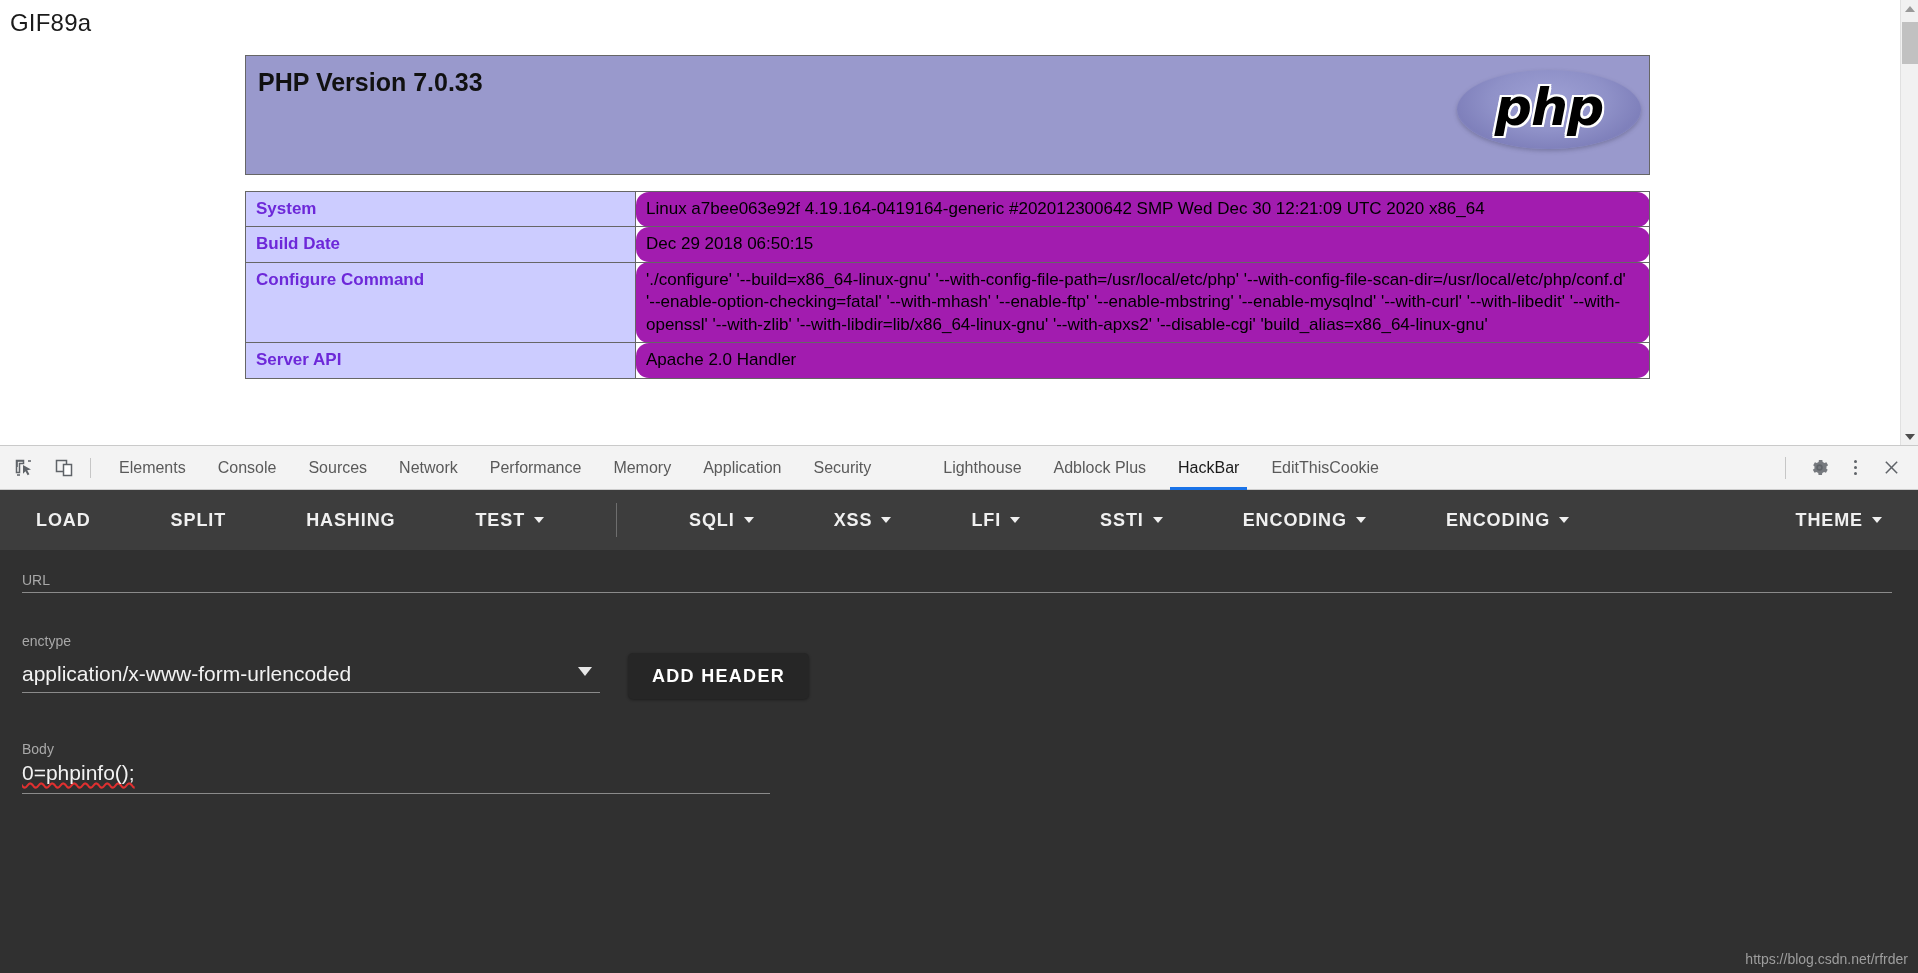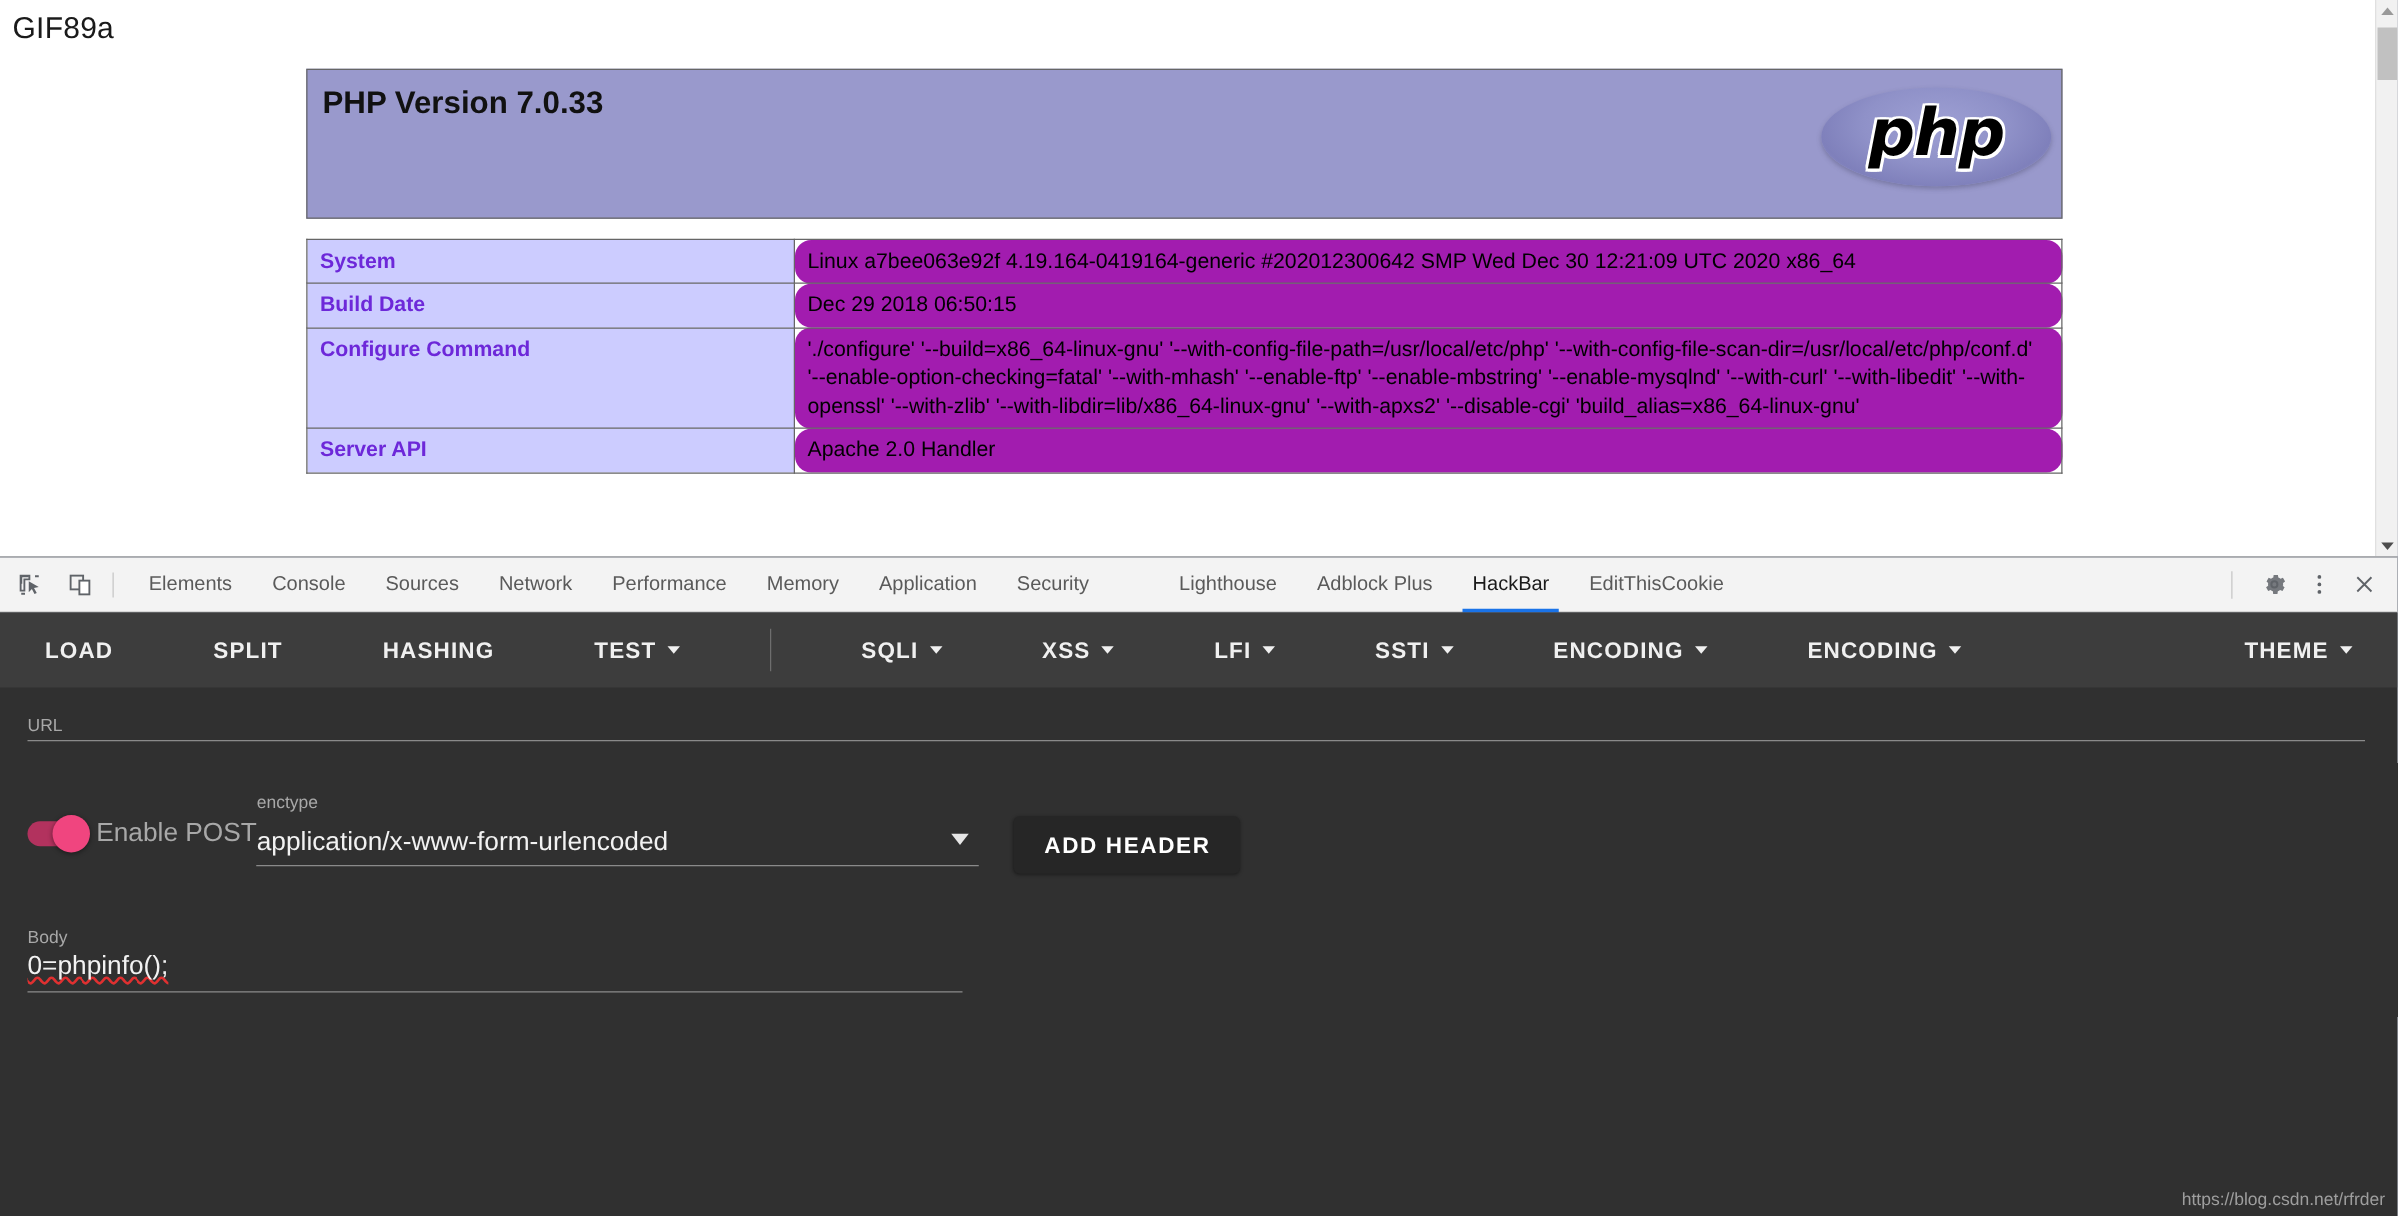--- a/index.html
+++ b/index.html
@@ -457,26 +457,20 @@
       </div>
 
       <div class="hb-body">
 
         <div class="url-row">
           <div class="field-label">URL</div>
           <div class="underline-full"></div>
         </div>
 
         <div class="post-row">
-          <div class="toggle-wrap">
-            <div class="toggle">
-                <div class="knob"></div>
-              </div>
-            <div class="toggle-label">Enable POST</div>
-          </div>
 
           <div class="enctype-field">
             <div class="field-label" style="margin-left:0">enctype</div>
             <div class="enctype-select">
               <div class="enctype-value">application/x-www-form-urlencoded</div>
               <div class="enctype-arrow"></div>
             </div>
           </div>
 
           <button class="add-header-btn">ADD HEADER</button>

